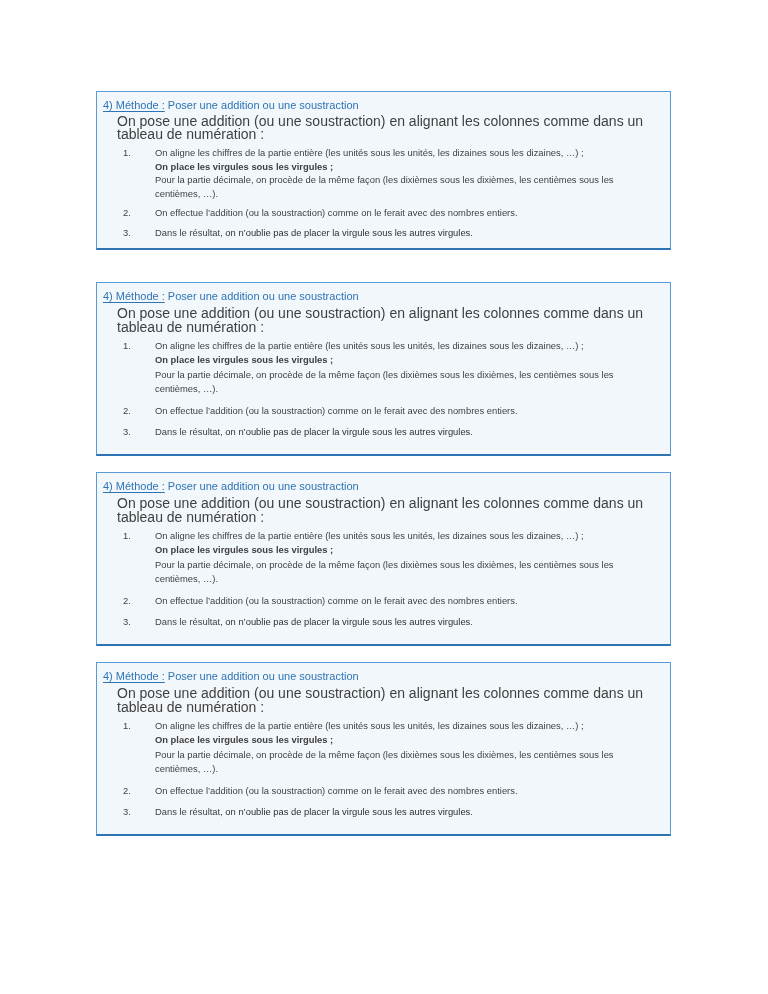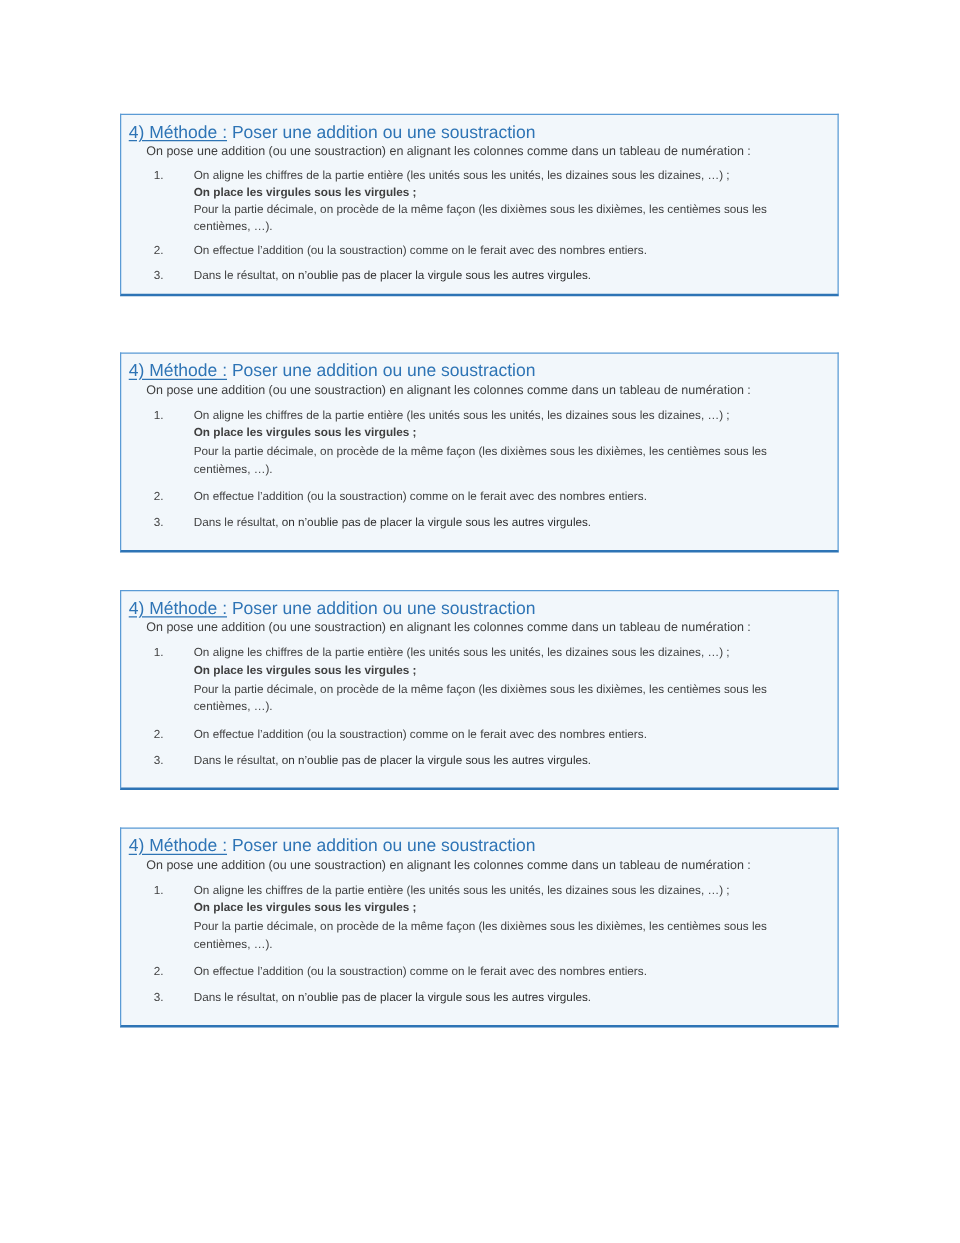--- a/index.html
+++ b/index.html
@@ -33,36 +33,36 @@
     border-bottom: 2px solid #2e74b5;
     padding: 6px 10px 8px 6px;
   }
 
   .box-1 { top: 91px; }
   .box-2 { top: 282px; }
   .box-3 { top: 472px; }
   .box-4 { top: 662px; }
 
   .box-title {
-    font-size: 14px;
+    font-size: 11px;
     line-height: 14px;
     color: #2e74b5;
     white-space: nowrap;
     margin-bottom: 3px;
   }
   .box-title .num {
     text-decoration: underline;
     text-underline-offset: 2px;
   }
   .box-title .subject {
     text-decoration: none;
   }
 
   .intro {
-    font-size: 10px;
+    font-size: 14px;
     line-height: 13px;
     color: #3f3f3f;
     margin: 0 0 5px 14px;
   }
 
   .steps {
     margin: 0;
     padding: 0;
     list-style: none;
   }

